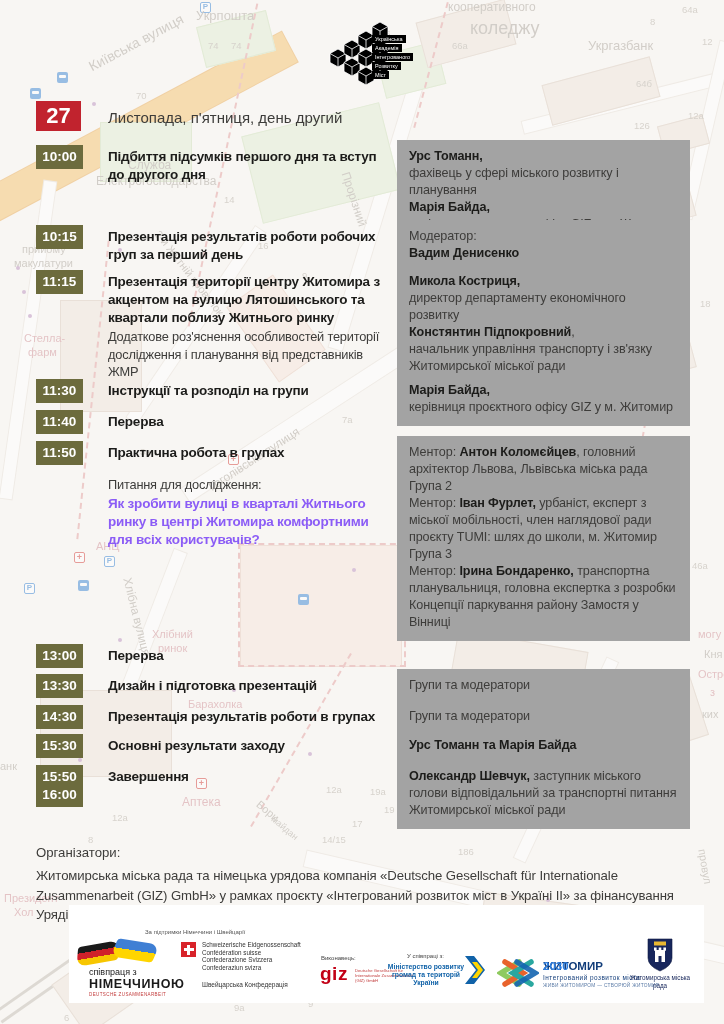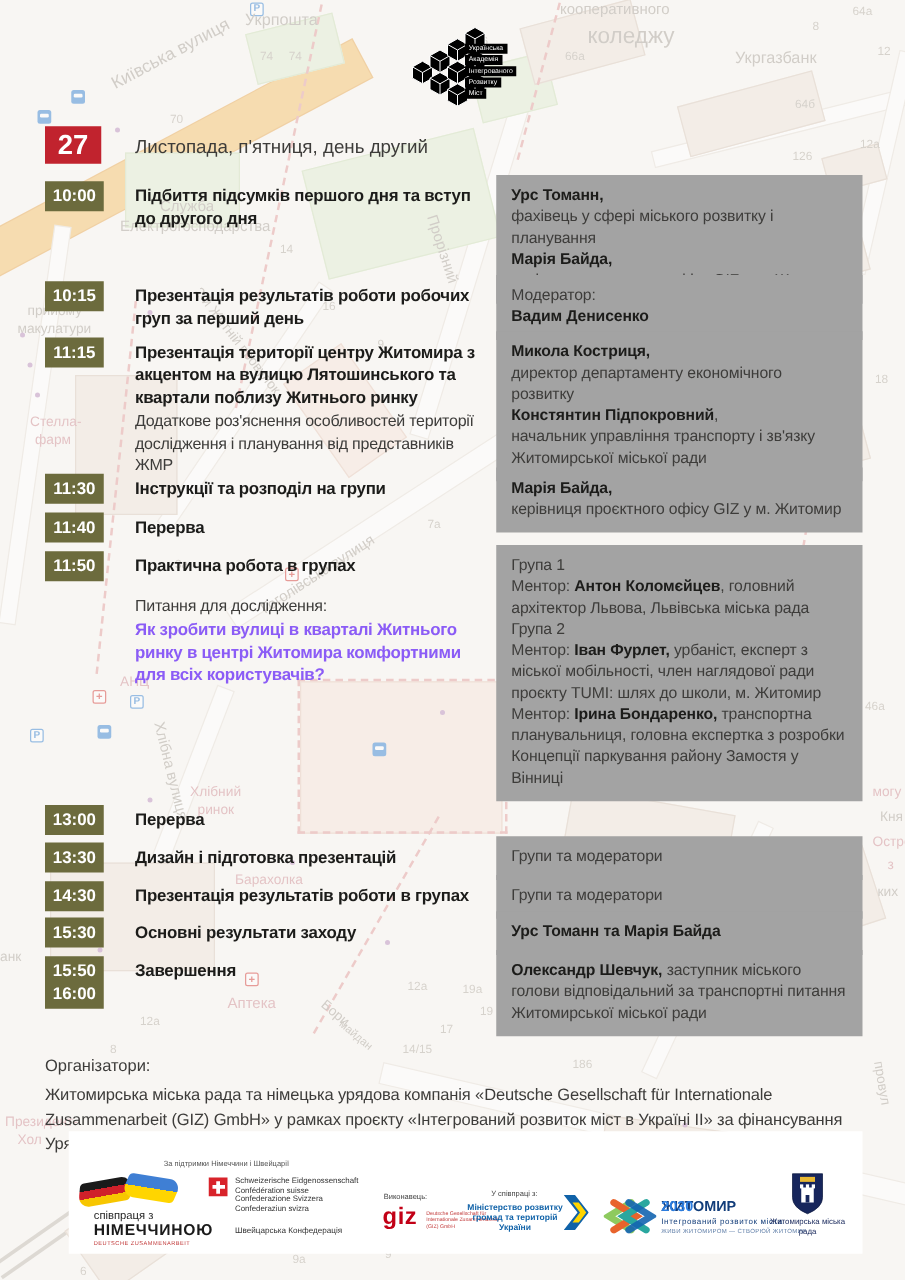--- a/index.html
+++ b/index.html
@@ -44,21 +44,21 @@
   .q-label{font-size:12.8px;color:#3d3c3a;margin-top:15px;letter-spacing:-.2px;}
   .question{font-size:13.5px;font-weight:bold;color:#8b5cf6;line-height:18px;letter-spacing:-.2px;margin-top:3px;}
   .panel{position:absolute;left:397px;top:-5px;width:293px;background:#a3a3a3;box-sizing:border-box;padding:8px 12px 10px;}
   .panel p{margin:0;font-size:12.6px;line-height:17px;color:#3d3c3a;letter-spacing:-.1px;}
   .panel b{color:#1c1c1a;}
   
   .orgs{position:absolute;left:36px;top:845px;width:658px;}
   .orgs .lab{font-size:13.2px;color:#3d3c3a;}
   .orgs .txt{font-size:13.2px;color:#3d3c3a;line-height:19.5px;margin-top:6px;letter-spacing:-.1px;}
   
-  .band{position:absolute;left:55px;top:905px;width:635px;height:98px;background:#fff;}
+  .band{position:absolute;left:69px;top:905px;width:635px;height:98px;background:#fff;}
   .band *{position:absolute;}
   .support{left:76px;top:24px;font-size:6px;color:#555;}
   .flag{width:42px;height:19px;border-radius:3px 10px 3px 10px;}
   .de{left:8px;top:39px;background:linear-gradient(180deg,#1a1a1a 33%,#d0202a 33% 66%,#f7c600 66%);transform:rotate(-10deg) skewX(-15deg);}
   .ua{left:45px;top:36px;background:linear-gradient(180deg,#3f7fd4 50%,#ffd500 50%);transform:rotate(9deg) skewX(-15deg);}
   .coop1{left:20px;top:62px;font-size:9px;color:#222;}
   .coop2{left:20px;top:72px;font-size:12.5px;font-weight:bold;letter-spacing:.6px;color:#1a1a1a;}
   .coop3{left:20px;top:87px;font-size:4.5px;color:#c23b3b;letter-spacing:.4px;}
   .swx{left:112px;top:37px;width:15px;height:15px;background:#d8232a;}
   .swx i{background:#fff;}
@@ -338,24 +338,24 @@
       <div class="row" style="top: 441px;">
         <div class="badge">
           <div>11:50</div>
         </div>
         <div class="left">
           <div class="title">Практична робота в групах</div>
           <div class="q-label">Питання для дослідження:</div>
           <div class="question">Як зробити вулиці в кварталі Житнього ринку в центрі Житомира комфортними для всіх користувачів?</div>
         </div>
         <div class="panel">
-          <p><span>Група 1</span></p>
           <p><span>Ментор:  </span><b>Антон Коломєйцев</b><span>, головний архітектор Львова, Львівська міська рада</span></p>
           <p><span>Група 2</span></p>
           <p><span>Ментор: </span><b>Іван Фурлет,</b><span> урбаніст, експерт з міської мобільності, член наглядової ради проєкту TUMI: шлях до школи, м. Житомир</span></p>
+          <p><span>Група 3</span></p>
           <p><span>Ментор: </span><b>Ірина Бондаренко,</b><span> транспортна планувальниця, головна експертка з розробки Концепції паркування району Замостя у Вінниці</span></p>
         </div>
       </div>
       <div class="row" style="top: 644px;">
         <div class="badge">
           <div>13:00</div>
         </div>
         <div class="left">
           <div class="title">Перерва</div>
         </div>

